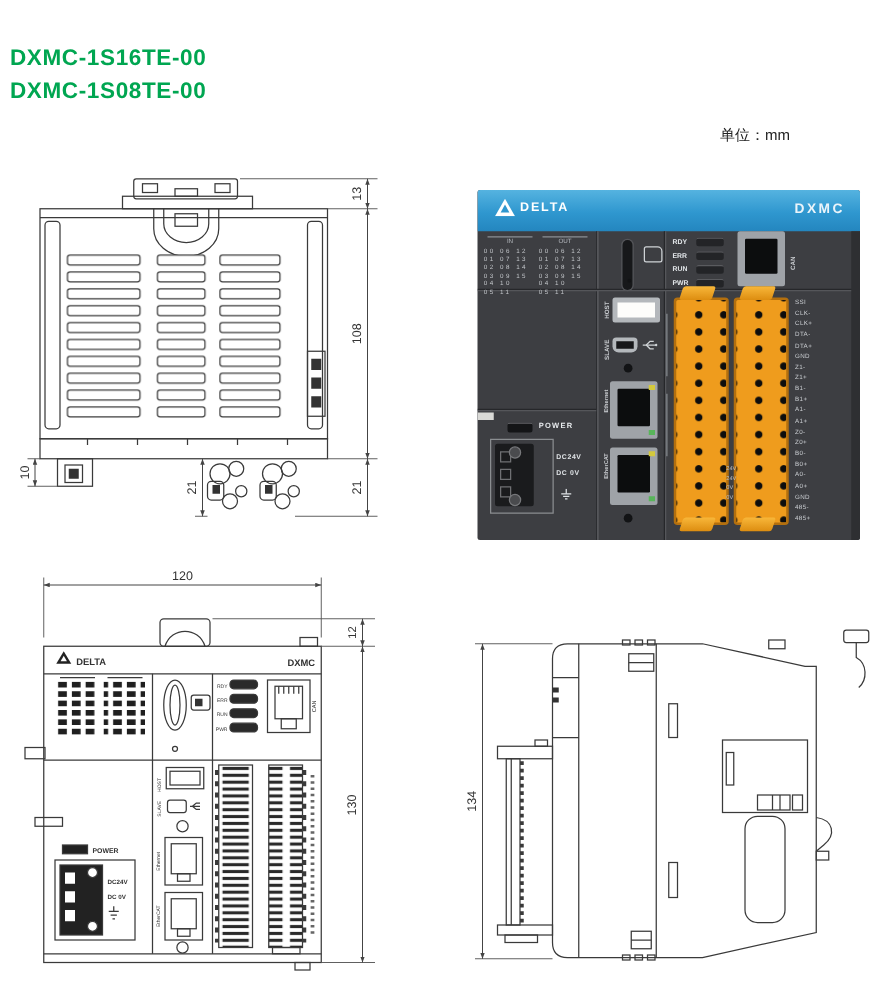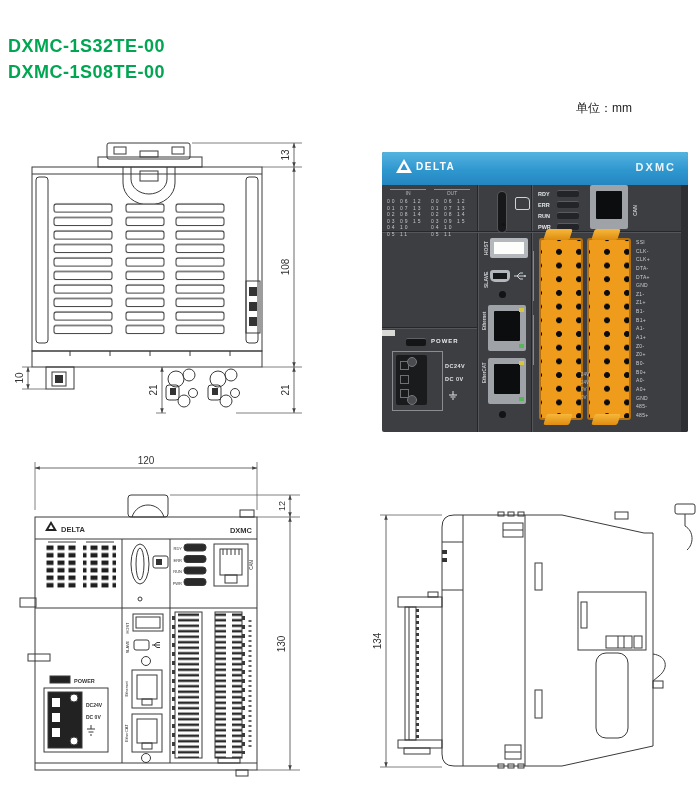--- a/index.html
+++ b/index.html
@@ -63,21 +63,21 @@
   .bracket{position:absolute;left:151px;width:1px;background:#85898e;}
   .edge{position:absolute;right:0;top:0;width:7px;height:247px;background:#2e2f32;}
   .gnd{position:absolute;left:66px;top:206px;}
 </style>
 </head>
 <body>
 
 <div class="page">
 
   <div class="abs models">
-      <div class="model">DXMC-1S32TE-00</div>
+      <div class="model">DXMC-1S16TE-00</div>
       <div class="model">DXMC-1S08TE-00</div>
     </div>
   <div class="abs unit">单位：mm</div>
 
   <svg class="abs dwg" style="left:10px;top:131px" width="310" height="302" viewBox="0 0 310 302">
     <defs>
       <marker id="arR" markerWidth="7" markerHeight="5" refX="6" refY="2.25" orient="auto-start-reverse">
         <path d="M0,0 L6,2.25 L0,4.5 Z" fill="#444"></path>
       </marker>
       <pattern id="ventP" patternUnits="userSpaceOnUse" x="0" y="70" width="310" height="13.5">

